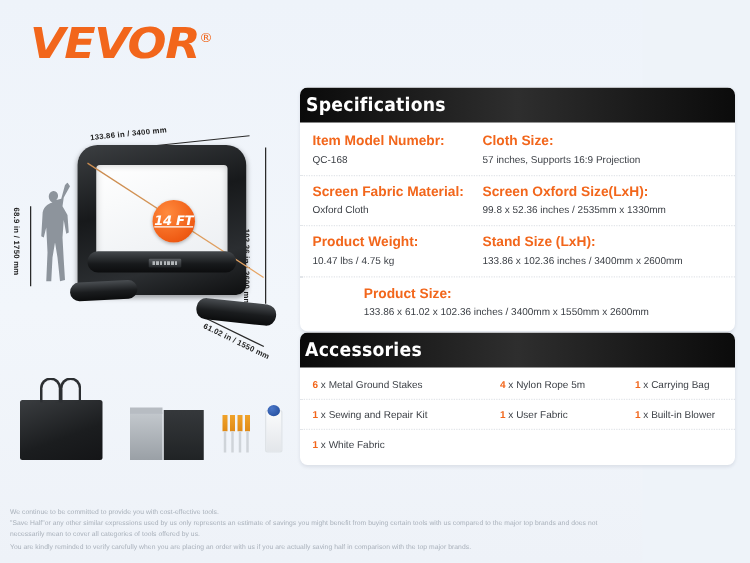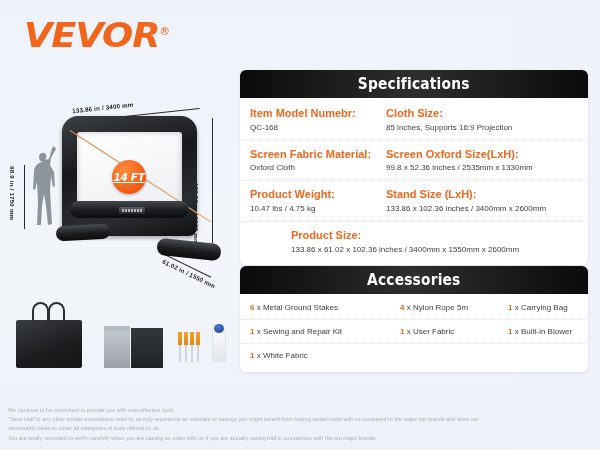--- a/index.html
+++ b/index.html
@@ -36,21 +36,21 @@
   .brand-plate { position: absolute; left: 52%; bottom: 22px; transform: translateX(-50%);
                  width: 26px; height: 7px; border-radius: 1px;
                  background: linear-gradient(180deg,#5a5e62,#232629); }
   .brand-plate::after { content:""; position:absolute; left:3px; top:2px; width:20px; height:3px;
                  background: repeating-linear-gradient(90deg,#cfd3d6 0 2px, transparent 2px 3px); opacity:.8; }
   .foot { position: absolute; border-radius: 8px;
           background: linear-gradient(180deg,#4a4e52,#1a1c1e 55%,#0b0c0d); }
   .foot.left { left: -6px; bottom: -4px; width: 54px; height: 15px; transform: rotate(-3deg); }
   .foot.right { right: -24px; bottom: -22px; width: 64px; height: 17px; transform: rotate(6deg); }
 
-  .badge-14ft { position: absolute; left: 50px; top: 44px; width: 34px; height: 34px; border-radius: 50%;
+  .badge-14ft { position: absolute; left: 60px; top: 44px; width: 34px; height: 34px; border-radius: 50%;
                 background: radial-gradient(circle at 35% 30%, #ff8a3d, #ef5b14 70%, #d94e0c);
                 color: #fff; font-weight: 700; font-size: 10.5px; font-style: italic;
                 display: flex; align-items: center; justify-content: center;
                 font-family: "DejaVu Sans", sans-serif; letter-spacing: -.3px;
                 box-shadow: 0 1px 3px rgba(0,0,0,.3); text-decoration: underline; }
   .diag { position: absolute; left: 8px; top: 14px; width: 168px; height: 1px;
           background: linear-gradient(90deg,#c98a4e,#e8a766); transform: rotate(33deg);
           transform-origin: left center; }
 
   .person { position: absolute; left: 30px; top: 58px; width: 34px; height: 82px;
@@ -77,21 +77,21 @@
          background: linear-gradient(180deg,#fafbfc,#e3e6ea); border-radius: 2px; border:.5px solid #dfe3e7; }
   .kit-cap { position: absolute; left: 214px; top: 26px; width: 10px; height: 9px; border-radius: 50%;
              background: radial-gradient(circle at 35% 30%, #4a76c8, #1e4896); }
 
   
   .card { position: absolute; left: 240px; width: 348px; background: #ffffff;
           border-radius: 6px; box-shadow: 0 1px 3px rgba(25,40,70,.10); overflow: hidden; }
   .card.specs { top: 70px; }
   .card.accessories { top: 266px; }
   .card-head { height: 28px; background: linear-gradient(90deg,#0a0a0a 0%,#1c1c1c 25%,#2e2e2e 50%,#1a1a1a 78%,#0b0b0b 100%);
-               display: flex; align-items: center; justify-content: center; }
+               display: flex; align-items: center; justify-content: flex-start; }
   .card-head .title { color: #fff; font-size: 15px; font-weight: 700; letter-spacing: .2px;
                       font-family: "DejaVu Sans", sans-serif; transform: scaleX(.92); }
   .card-body { padding: 2px 0 4px 0; }
 
   .spec-row { display: flex; padding: 6px 10px 6px 10px; border-bottom: 1px dotted #e2e5e9; }
   .spec-row:last-child { border-bottom: none; margin-left: 41px; }
   .spec-cell { padding-right: 6px; }
   .spec-cell.c1 { width: 136px; flex: 0 0 136px; }
   .spec-cell.c2 { flex: 1; }
   .spec-cell.full { flex: 1; }
@@ -170,21 +170,21 @@
       <span class="title">Specifications</span>
     </div>
     <div class="card-body">
       <div class="spec-row">
         <div class="spec-cell c1">
           <div class="spec-label">Item Model Numebr:</div>
           <div class="spec-value">QC-168</div>
         </div>
         <div class="spec-cell c2">
           <div class="spec-label">Cloth Size:</div>
-          <div class="spec-value">85 inches, Supports 16:9 Projection</div>
+          <div class="spec-value">57 inches, Supports 16:9 Projection</div>
         </div>
       </div>
       <div class="spec-row">
         <div class="spec-cell c1">
           <div class="spec-label">Screen Fabric Material:</div>
           <div class="spec-value">Oxford Cloth</div>
         </div>
         <div class="spec-cell c2">
           <div class="spec-label">Screen Oxford Size(LxH):</div>
           <div class="spec-value">99.8 x 52.36 inches / 2535mm x 1330mm</div>

